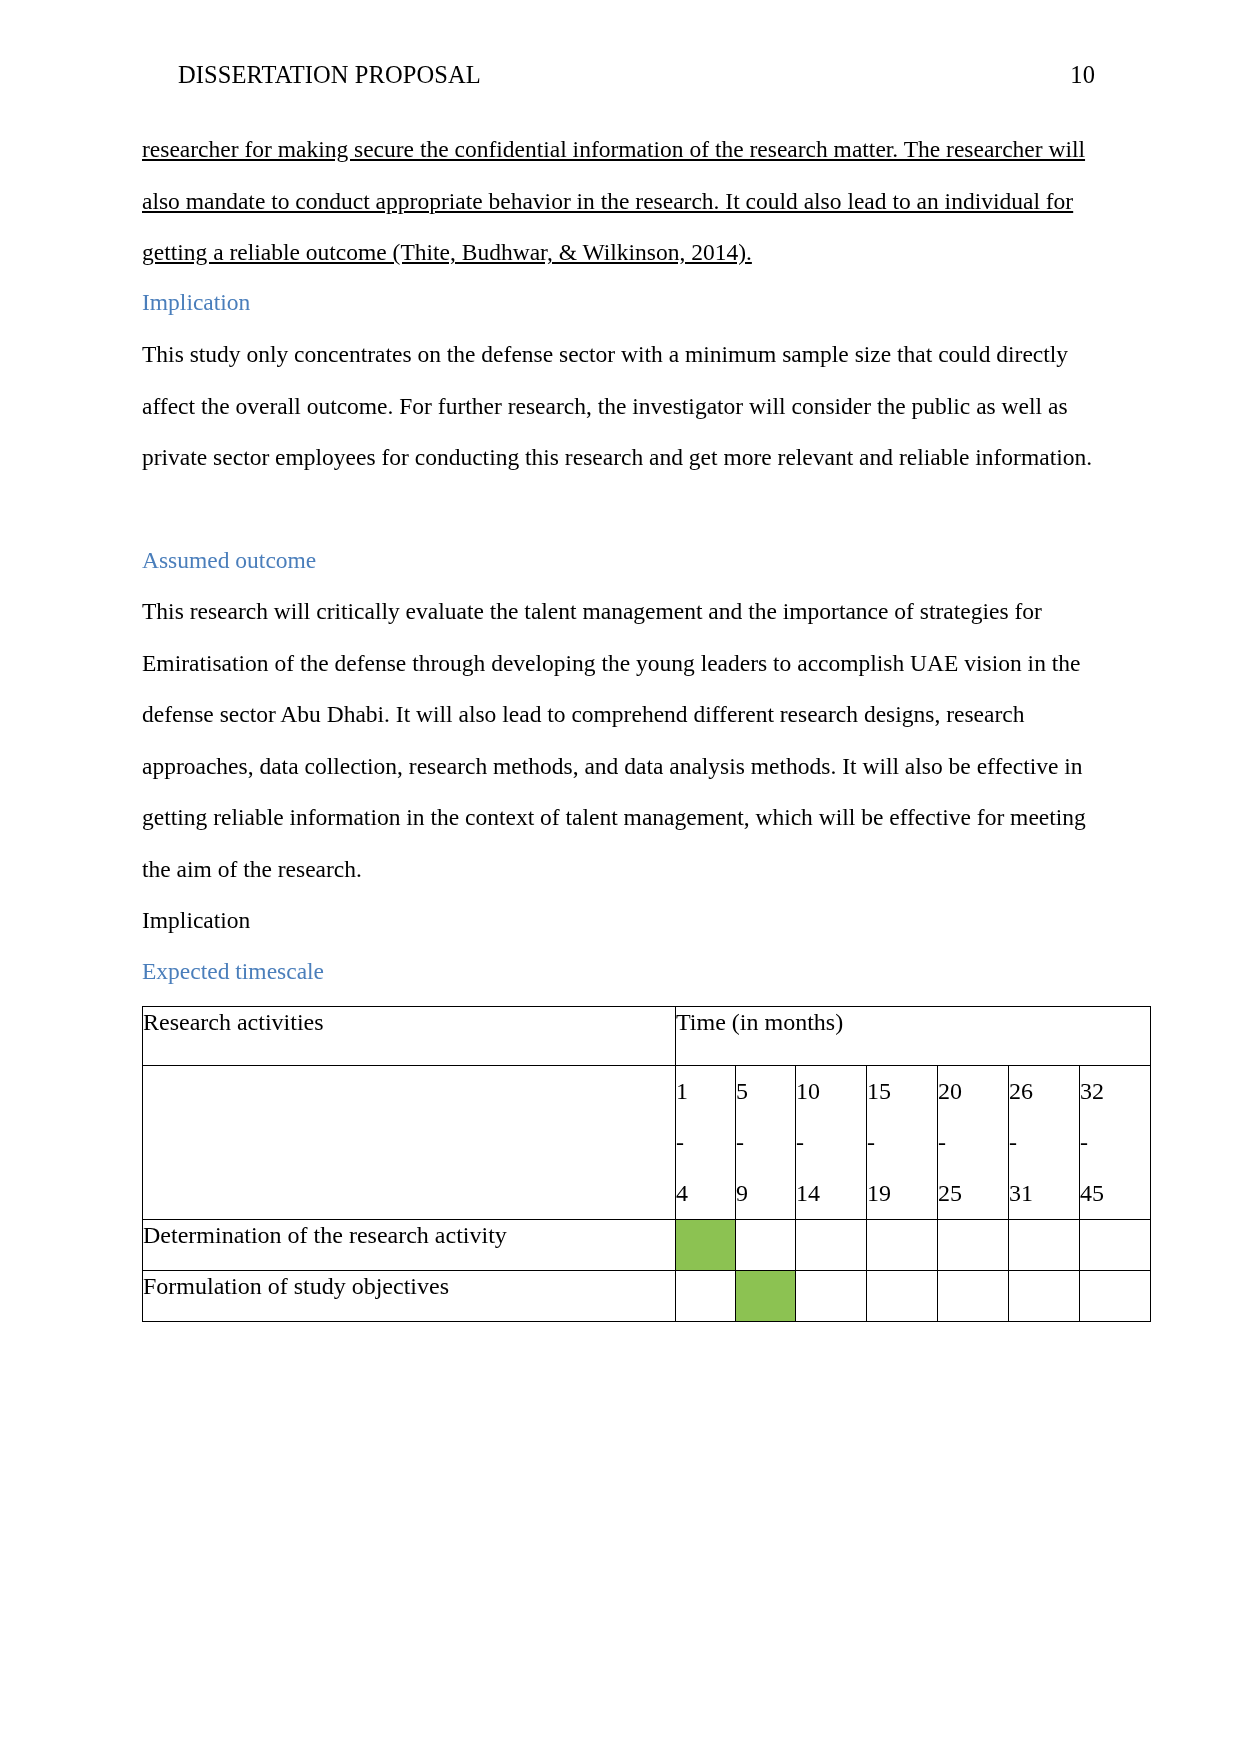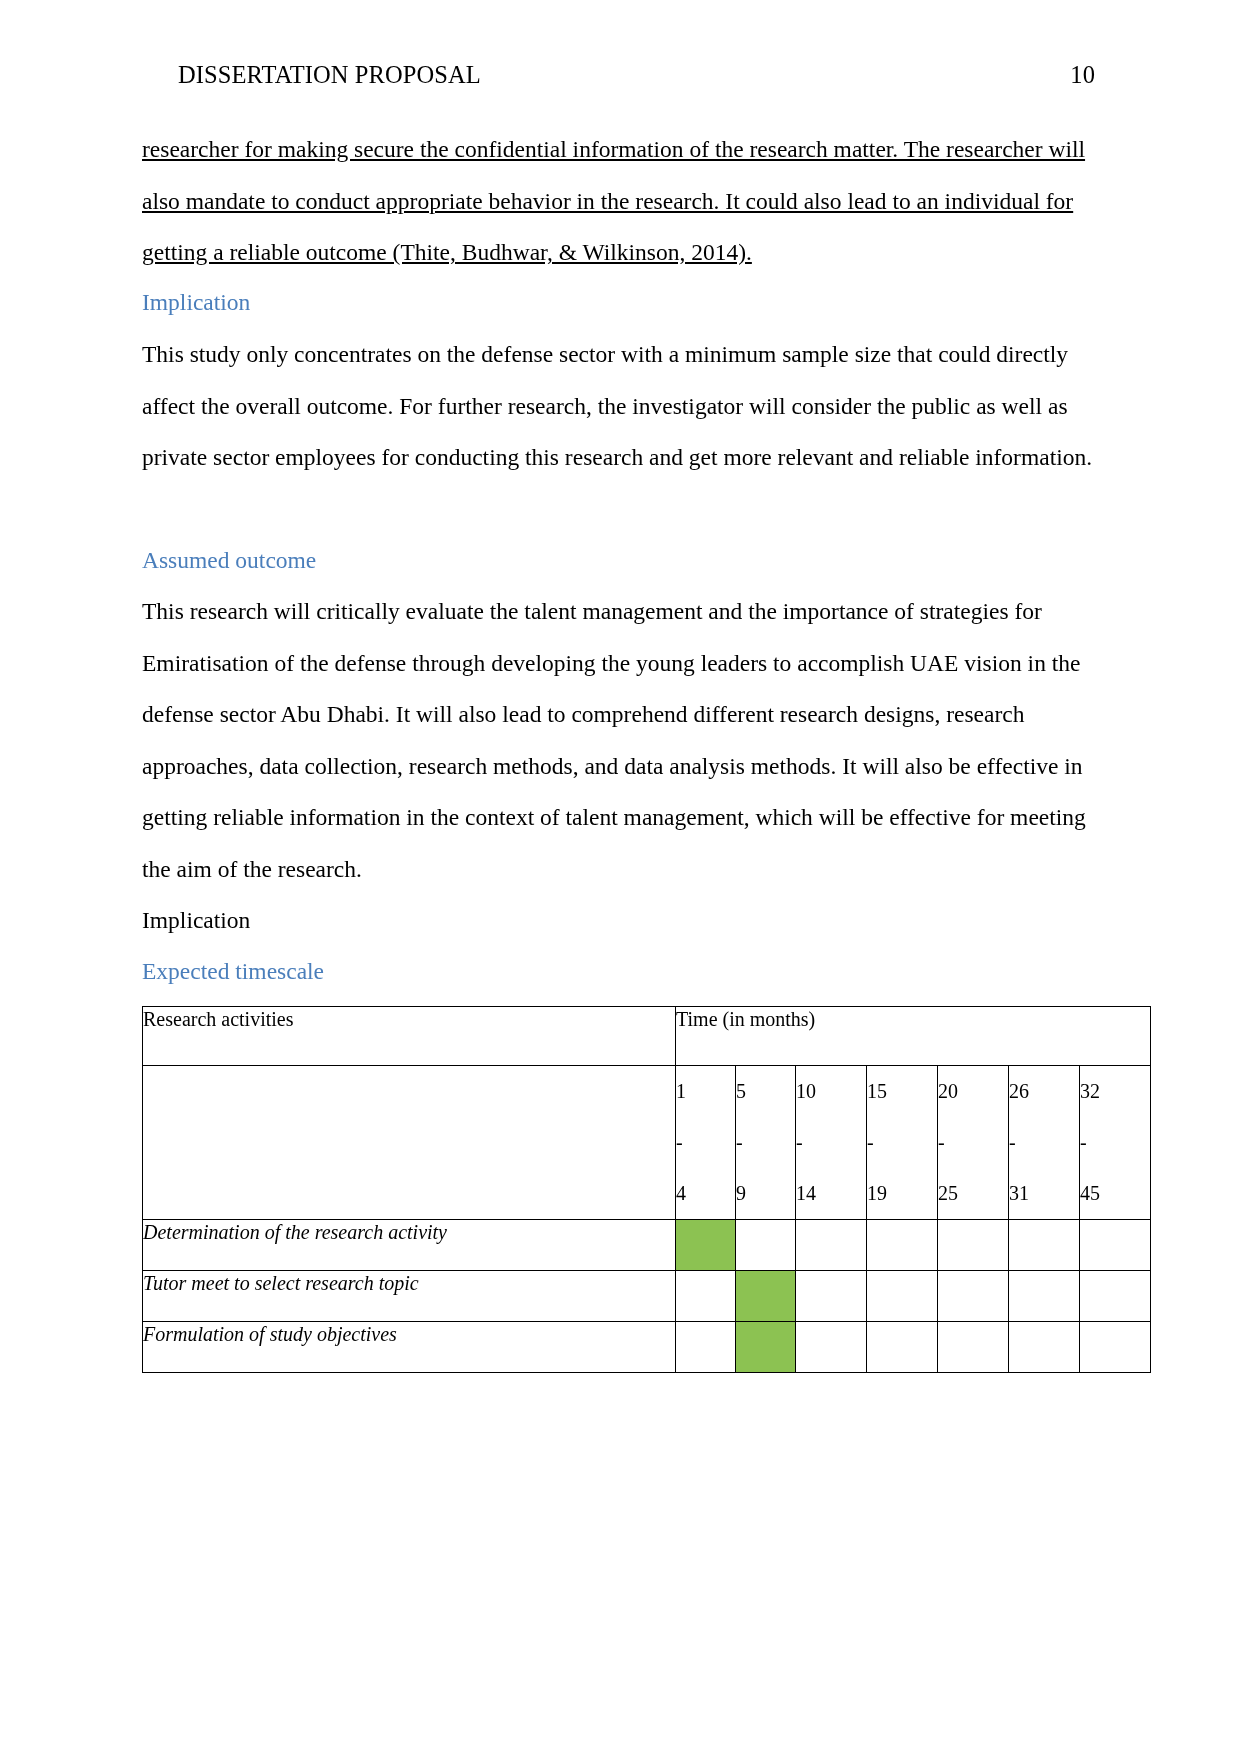--- a/index.html
+++ b/index.html
@@ -90,35 +90,34 @@
   .gantt-wrap {
     position: absolute;
     left: 0;
     top: 1006px;
     width: 955px;
   }
   table.gantt {
     border-collapse: collapse;
     width: 955px;
     table-layout: fixed;
-    font-size: 20px;
+    font-size: 24px;
     line-height: 1.25;
   }
   table.gantt td, table.gantt th {
     border: 1.4px solid #000000;
     padding: 0;
     vertical-align: top;
     font-weight: normal;
     background: #ffffff;
   }
   .cell-activity {
     text-align: left;
     padding: 8px 0 8px 10px;
     height: 48px;
-    font-style: italic;
   }
   .cell-activity-head {
     text-align: left;
     padding: 8px 0 8px 10px;
     height: 58px;
   }
   .cell-time-head {
     text-align: left;
     padding: 8px 0 8px 10px;
   }
@@ -253,30 +252,20 @@
             <td class="cell-bar filled"></td>
             <td class="cell-bar"></td>
             <td class="cell-bar"></td>
             <td class="cell-bar"></td>
             <td class="cell-bar"></td>
             <td class="cell-bar"></td>
             <td class="cell-bar"></td>
           </tr>
 
 
-          <tr>
-            <td class="cell-activity">Tutor meet to select research topic</td>
-            <td class="cell-bar"></td>
-            <td class="cell-bar filled"></td>
-            <td class="cell-bar"></td>
-            <td class="cell-bar"></td>
-            <td class="cell-bar"></td>
-            <td class="cell-bar"></td>
-            <td class="cell-bar"></td>
-          </tr>
 
           <tr>
             <td class="cell-activity">Formulation of  study objectives</td>
             <td class="cell-bar"></td>
             <td class="cell-bar filled"></td>
             <td class="cell-bar"></td>
             <td class="cell-bar"></td>
             <td class="cell-bar"></td>
             <td class="cell-bar"></td>
             <td class="cell-bar"></td>

